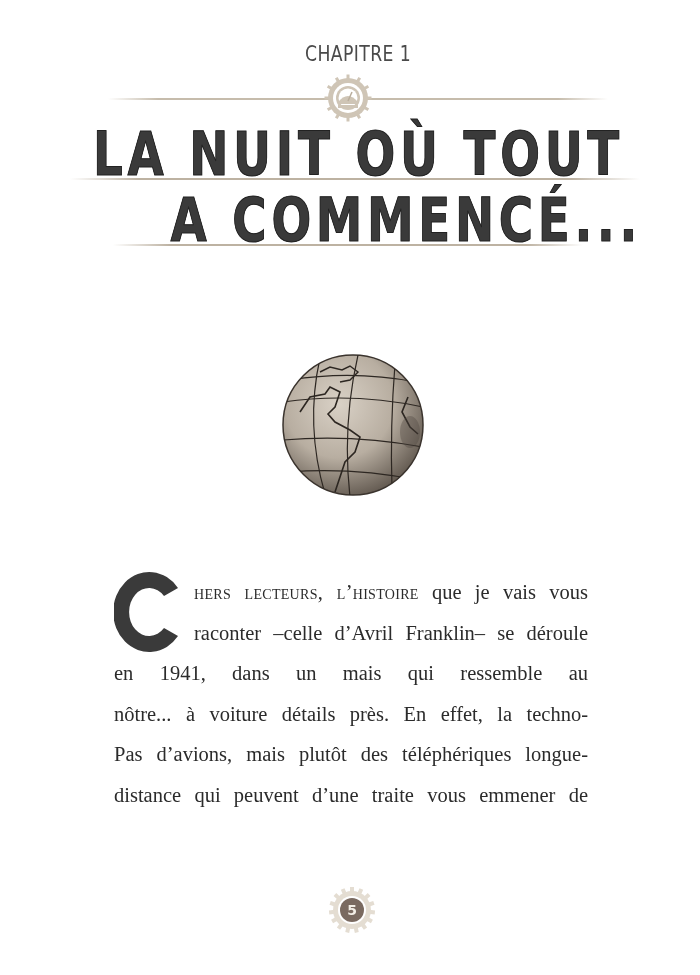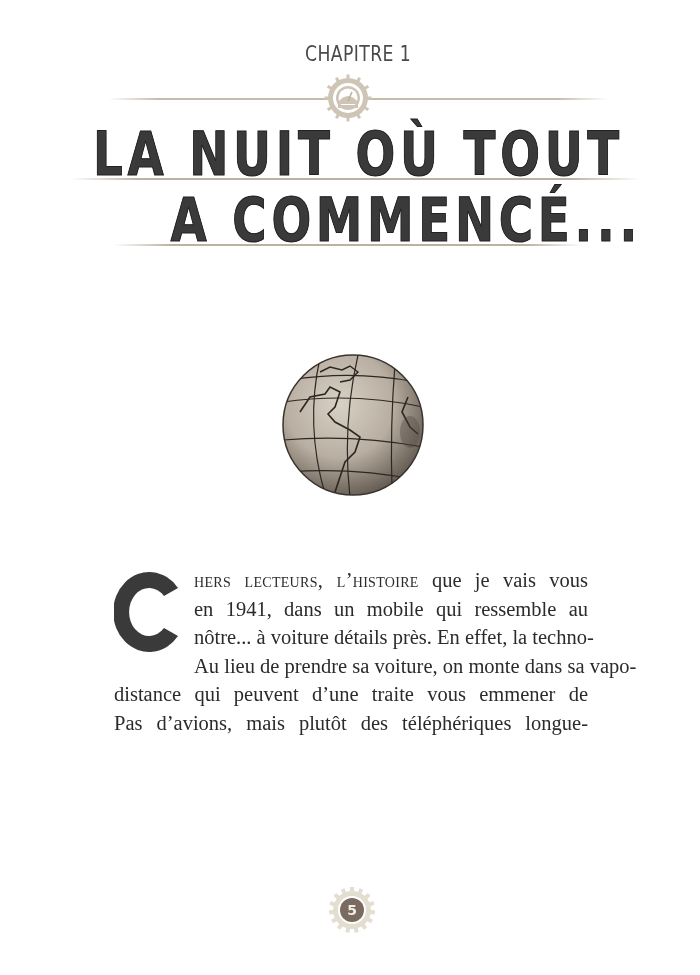--- a/index.html
+++ b/index.html
@@ -43,21 +43,21 @@
 
     .body-text {
       position: absolute; left: 106px; top: 566px; width: 474px;
       font-family: "Liberation Serif", serif; font-size: 20.5px; line-height: 28.5px;
       color: #2b2b2b; text-align: justify;
     }
     .drop-cap {
       float: left; width: 72px; height: 84px; margin: 4px 8px 0 0;
     }
     .smallcaps { font-variant: small-caps; letter-spacing: 0.3px; }
-    .line { display: block; text-align: justify; text-align-last: justify; white-space: nowrap; }
+    .line { display: block; text-align: justify; text-align-last: justify; white-space: nowrap; margin-top: 12px; }
 
     .page-num { position: absolute; left: 320px; top: 886px; width: 48px; height: 48px; }
     .page-num-label {
       position: absolute; left: 320px; top: 886px; width: 48px; height: 48px;
       display: flex; align-items: center; justify-content: center;
       font-family: "DejaVu Sans", sans-serif; font-weight: bold; font-size: 14px; color: #f3eee6;
     }
   </style>
 </head>
 <body>
@@ -127,25 +127,25 @@
     <g clip-path="url(#gclip)" fill="#4a423b" opacity="0.35">
       <ellipse cx="130" cy="80" rx="10" ry="16"></ellipse>
     </g>
   </svg>
 
   <div class="body-text">
     <svg class="drop-cap" viewBox="0 0 72 84">
       <path d="M64 18 A36 40 0 1 0 64 66 L50 58 A20 24 0 1 1 50 26 Z" fill="#3a3a3a"></path>
     </svg>
     <span class="line"><span class="smallcaps">hers lecteurs, l’histoire</span><span> que je vais vous</span></span>
-    <span class="line">en 1941, dans un mobile qui ressemble au</span>
+    <span class="line">raconter –celle d’Avril Franklin– se déroule</span>
+    <span class="line">en 1941, dans un mais qui ressemble au</span>
     <span class="line">nôtre... à voiture détails près. En effet, la techno-</span>
-    <span class="line">Au lieu de prendre sa voiture, on monte dans sa vapo-</span>
+    <span class="line">Pas d’avions, mais plutôt des téléphériques longue-</span>
     <span class="line">distance qui peuvent d’une traite vous emmener de</span>
-    <span class="line">Pas d’avions, mais plutôt des téléphériques longue-</span>
   </div>
 
   <svg class="page-num" viewBox="0 0 48 48">
     <g fill="#e4ddd2">
       <circle cx="24" cy="24" r="19"></circle>
       <g>
         <rect x="22" y="1" width="4" height="6"></rect>
         <rect x="22" y="1" width="4" height="6" transform="rotate(24 24 24)"></rect>
         <rect x="22" y="1" width="4" height="6" transform="rotate(48 24 24)"></rect>
         <rect x="22" y="1" width="4" height="6" transform="rotate(72 24 24)"></rect>

